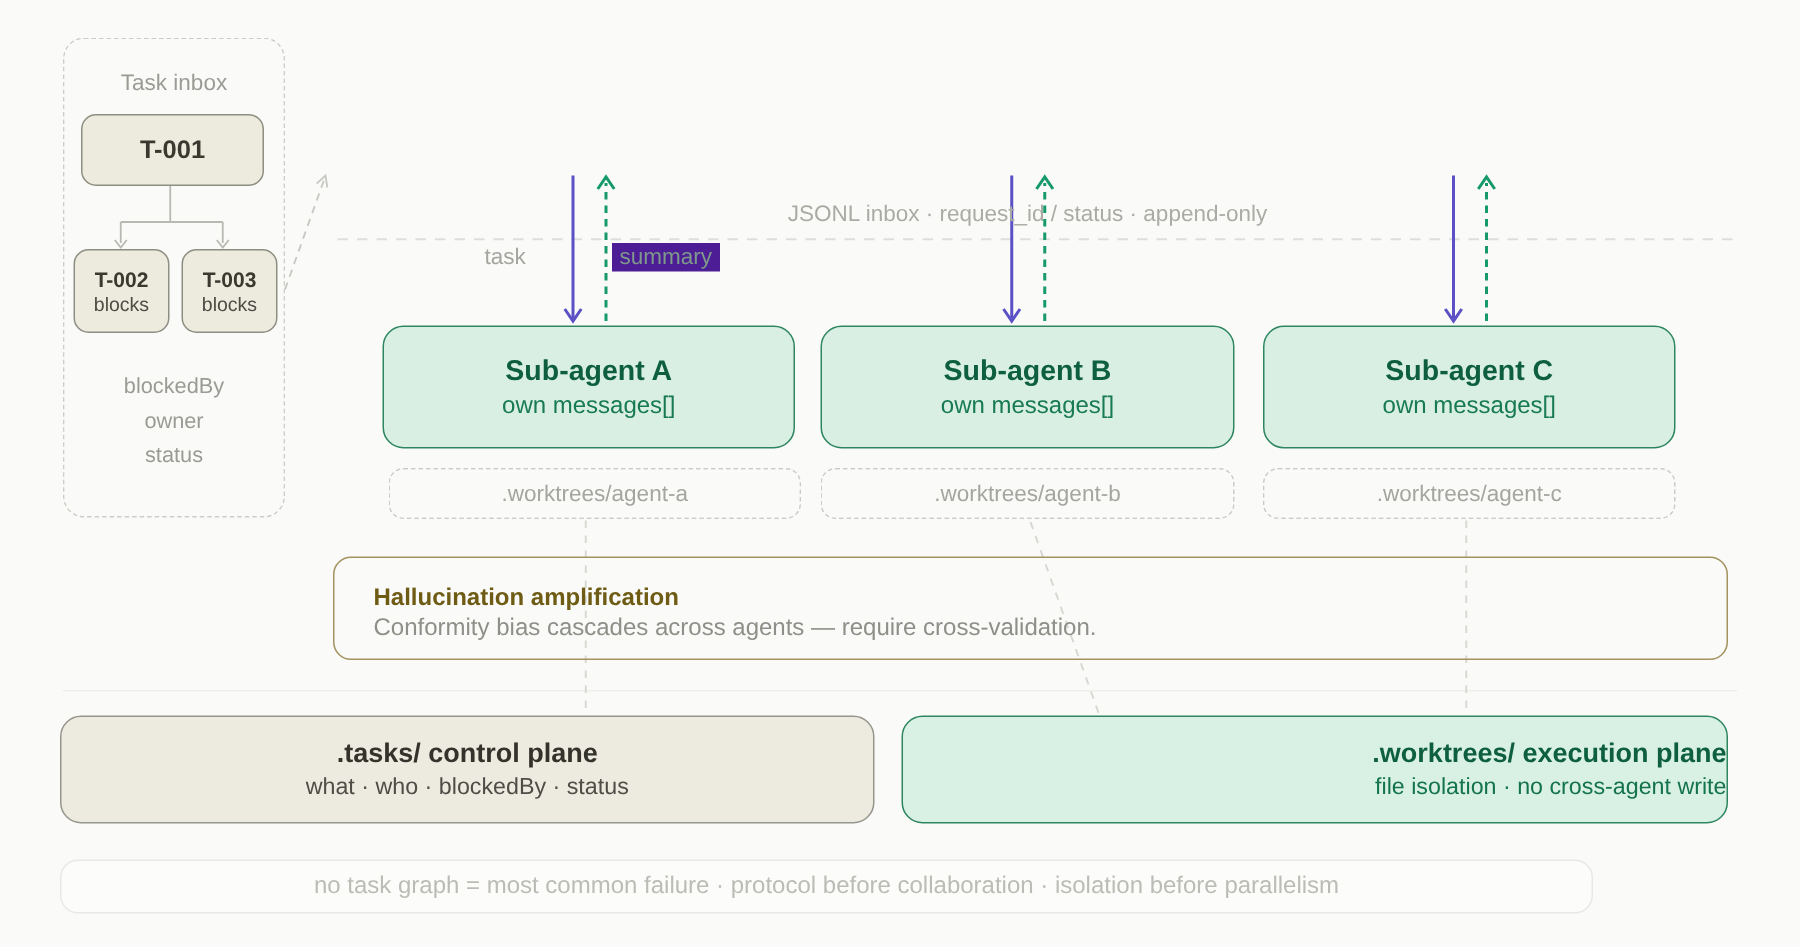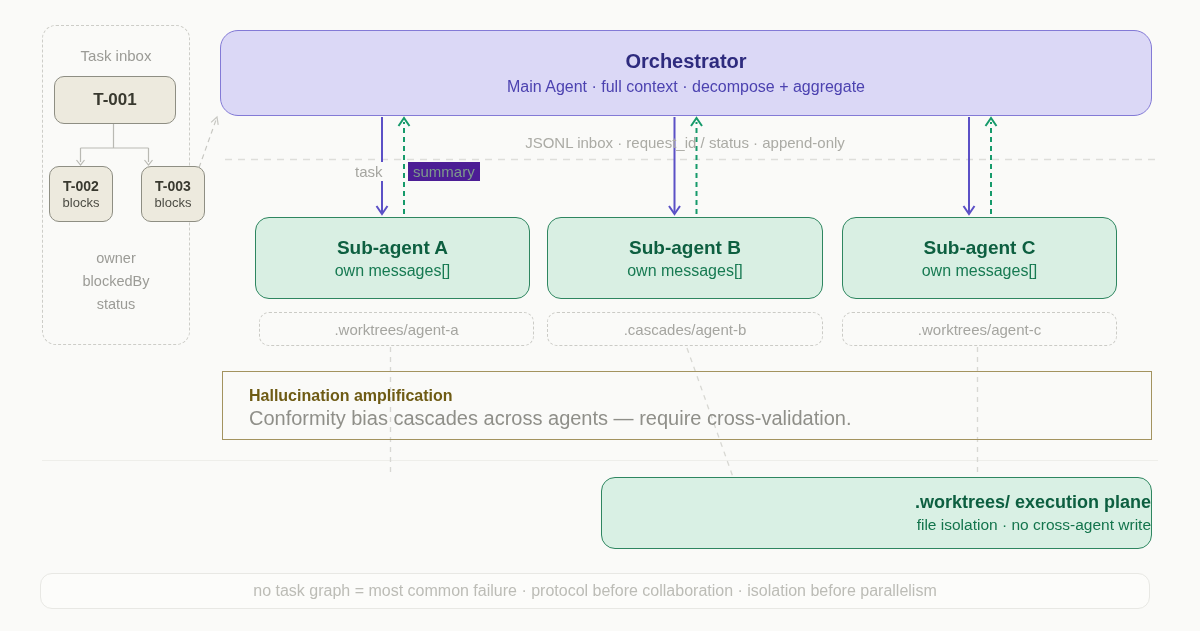--- a/index.html
+++ b/index.html
@@ -10,74 +10,74 @@
   .box{position:absolute;display:flex;flex-direction:column;align-items:center;justify-content:center;z-index:2;}
 
   
   .taskgraph{position:absolute;left:42px;top:25px;width:148px;height:320px;
              border:1.5px dashed #cdcdc8;border-radius:14px;z-index:2;}
   .tg-title{position:absolute;top:21px;width:100%;text-align:center;color:#9b9b96;font-size:15px;}
   .tnode{position:absolute;background:#edeade;border:1.5px solid #8e8e83;border-radius:10px;
          display:flex;flex-direction:column;align-items:center;justify-content:center;color:#39392f;}
   .t001{left:11px;top:50px;width:122px;height:48px;font-size:17px;font-weight:700;}
   .t002{left:6px;top:140px;width:64px;height:56px;}
-  .t003{left:78px;top:140px;width:64px;height:56px;margin-left:20px;}
+  .t003{left:78px;top:140px;width:64px;height:56px;}
   .tid{font-size:14px;font-weight:700;}
   .ttag{font-size:13px;color:#4c4c44;margin-top:1px;}
   .tg-fields{position:absolute;top:221px;width:100%;text-align:center;color:#9b9b96;
              font-size:14.5px;line-height:23px;}
 
   
   .orchestrator{left:220px;top:30px;width:932px;height:86px;background:#dbd8f6;
                 border:1.5px solid #837ad6;border-radius:18px;gap:5px;}
   .orch-title{font-size:20px;font-weight:700;color:#2e2b7e;}
   .orch-sub{font-size:16px;color:#4c42b0;}
 
   
   .jsonl{position:absolute;left:420px;top:134px;width:530px;text-align:center;
          font-size:15px;color:#ababa5;z-index:2;}
   .lbl-task{position:absolute;left:318px;top:162px;font-size:15px;color:#a5a5a0;
-            background:#fafaf8;padding:1px 5px;z-index:2;margin-left:32px;}
+            background:#fafaf8;padding:1px 5px;z-index:2;}
   .lbl-summary{position:absolute;left:408px;top:162px;font-size:15px;color:#7e998c;
                background:#4c1d95;padding:1px 5px;z-index:2;}
 
   
   .agent{top:217px;height:82px;background:#d9efe3;border:1.4px solid #2e8660;border-radius:14px;gap:3px;}
   .agent.a{left:255px;width:275px;}
   .agent.b{left:547px;width:276px;}
   .agent.c{left:842px;width:275px;}
   .agent-title{font-size:19px;font-weight:700;color:#0d5f40;}
   .agent-sub{font-size:16px;color:#177a52;}
 
   
   .worktree{top:312px;height:34px;border:1.4px dashed #cbcbc6;border-radius:10px;
             color:#a5a5a0;font-size:15px;background:transparent;}
   .worktree.a{left:259px;width:275px;}
   .worktree.b{left:547px;width:276px;}
   .worktree.c{left:842px;width:275px;}
 
   
   .warning{left:222px;top:371px;width:930px;height:69px;border:1.4px solid #a3935f;
-           border-radius:0;align-items:flex-start;padding:6px 0 0 26px;gap:2px;background:transparent;}
+           border-radius:12px;align-items:flex-start;padding:6px 0 0 26px;gap:2px;background:transparent;}
   .warn-title{font-size:16px;font-weight:700;color:#6e5b14;}
-  .warn-body{font-size:20px;color:#8f8f89;}
+  .warn-body{font-size:16px;color:#8f8f89;}
 
   
   .plane{top:477px;height:72px;border-radius:14px;gap:3px;}
   .plane.tasks{left:40px;width:543px;background:#edeadf;border:1.4px solid #96968c;}
   .plane.worktrees{left:601px;width:551px;background:#d9f0e4;border:1.4px solid #2e8660;align-items:flex-end;}
   .plane-title{font-size:18px;font-weight:700;}
   .plane.tasks .plane-title{color:#33332b;}
   .plane.tasks .plane-sub{color:#4e4e47;}
   .plane.worktrees .plane-title{color:#0d5f40;}
   .plane.worktrees .plane-sub{color:#13744c;}
   .plane-sub{font-size:15.5px;}
 
   
-  .footer{left:40px;top:573px;width:1110px;height:36px;border:1.3px solid #e8e8e4;
+  .footer{left:40px;top:573px;width:1022px;height:36px;border:1.3px solid #e8e8e4;
           border-radius:12px;background:#fcfcfa;color:#bcbcb6;font-size:16px;}
 </style>
 </head>
 <body>
 
 <div class="canvas">
 
   <svg class="lines" width="1200" height="631" viewBox="0 0 1200 631">
 
     <line x1="42" y1="460.5" x2="1158" y2="460.5" stroke="#eeeeea" stroke-width="1"></line>
@@ -136,30 +136,26 @@
     </div>
     <div class="tnode t002">
       <span class="tid">T-002</span>
       <span class="ttag">blocks</span>
     </div>
     <div class="tnode t003">
       <span class="tid">T-003</span>
       <span class="ttag">blocks</span>
     </div>
     <div class="tg-fields">
+      <div>blockedBy</div>
       <div>owner</div>
-      <div>blockedBy</div>
       <div>status</div>
     </div>
   </div>
 
-  <div class="box orchestrator">
-    <div class="orch-title">Orchestrator</div>
-    <div class="orch-sub">Main Agent · full context · decompose + aggregate</div>
-  </div>
 
   <div class="jsonl">JSONL inbox · request_id / status · append-only</div>
   <div class="lbl-task">task</div>
   <div class="lbl-summary">summary</div>
 
   <div class="box agent a">
     <div class="agent-title">Sub-agent A</div>
     <div class="agent-sub">own messages[]</div>
   </div>
   <div class="box agent b">
@@ -168,31 +164,35 @@
   </div>
   <div class="box agent c">
     <div class="agent-title">Sub-agent C</div>
     <div class="agent-sub">own messages[]</div>
   </div>
 
   <div class="box worktree a">
     <span>.worktrees/agent-a</span>
   </div>
   <div class="box worktree b">
-    <span>.cascades/agent-b</span>
+    <span>.worktrees/agent-b</span>
   </div>
   <div class="box worktree c">
     <span>.worktrees/agent-c</span>
   </div>
 
   <div class="box warning">
     <div class="warn-title">Hallucination amplification</div>
     <div class="warn-body">Conformity bias cascades across agents — require cross-validation.</div>
   </div>
 
+  <div class="box plane tasks">
+    <div class="plane-title">.tasks/ control plane</div>
+    <div class="plane-sub">what · who · blockedBy · status</div>
+  </div>
   <div class="box plane worktrees">
     <div class="plane-title">.worktrees/ execution plane</div>
     <div class="plane-sub">file isolation · no cross-agent write</div>
   </div>
 
   <div class="box footer">
     <span>no task graph = most common failure · protocol before collaboration · isolation before parallelism</span>
   </div>
 
 </div>

